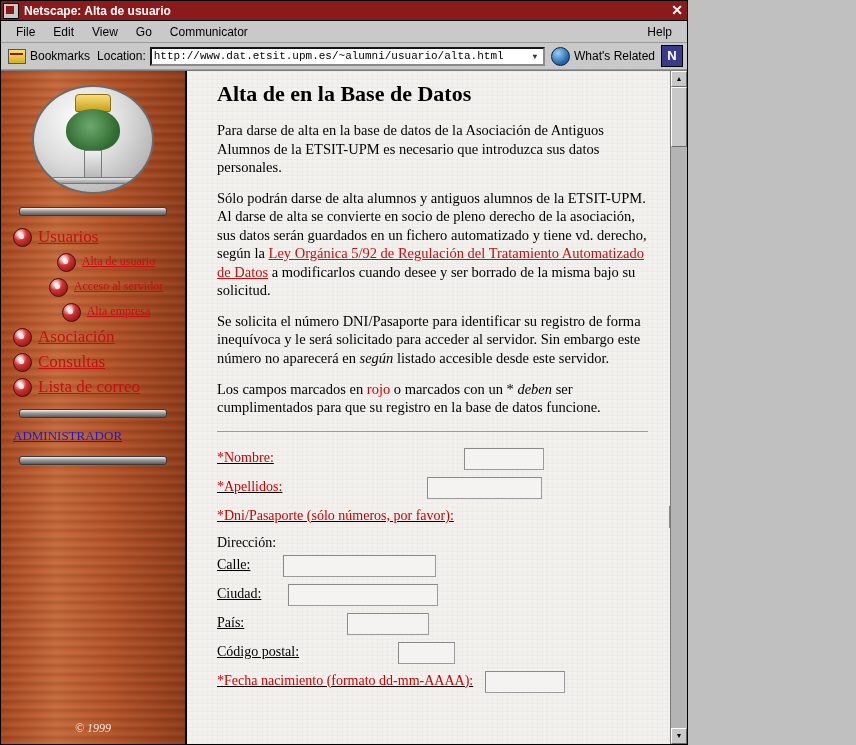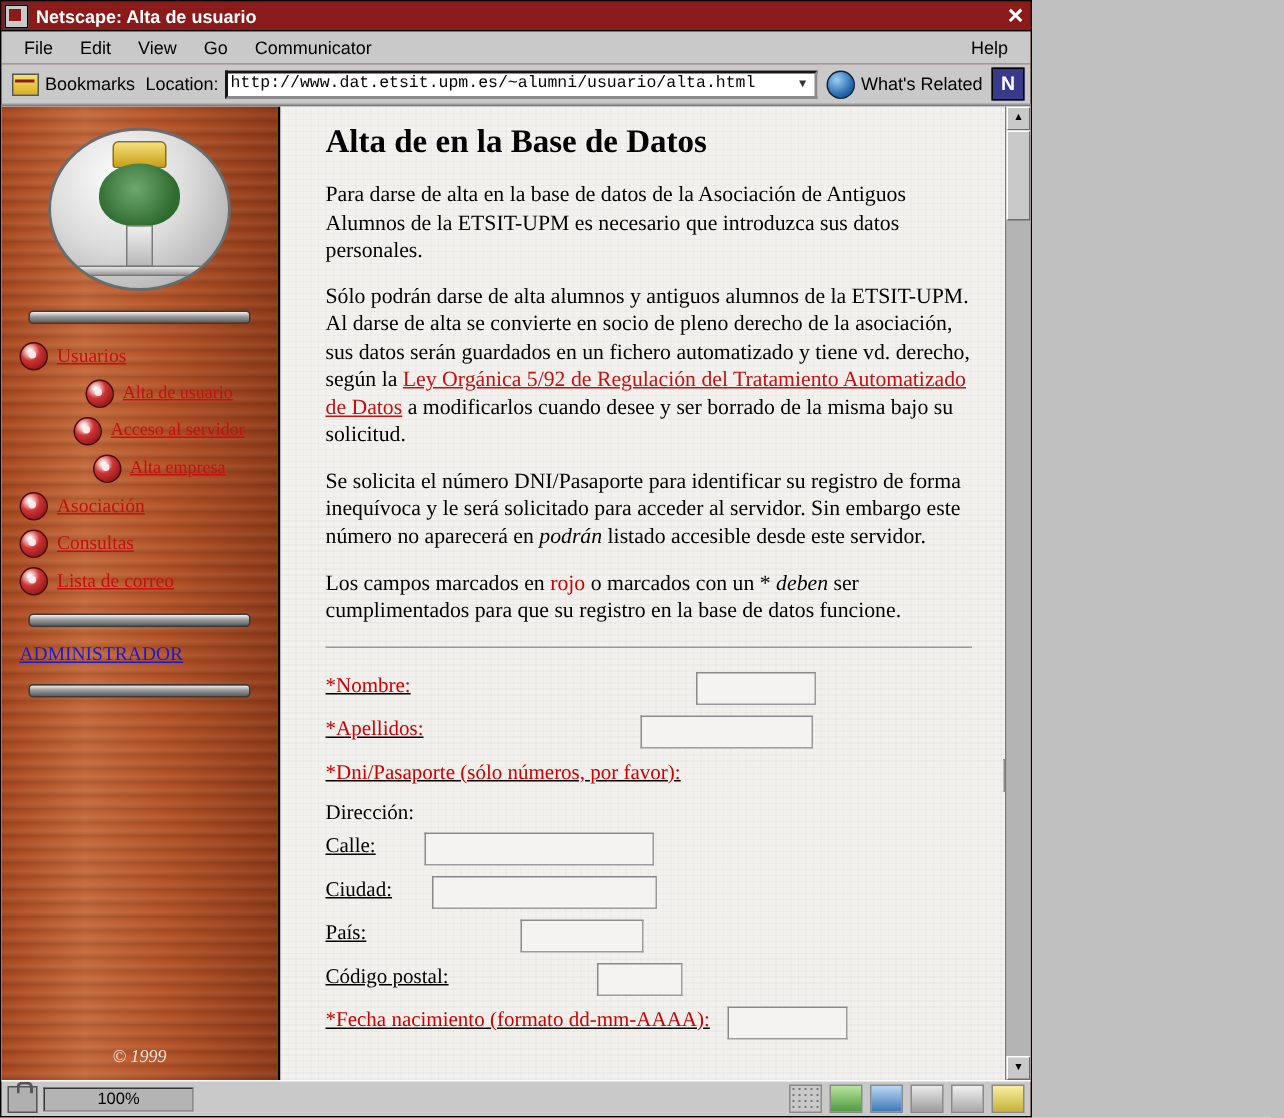--- a/index.html
+++ b/index.html
@@ -279,21 +279,21 @@
     background:#ffe9e9;
   }
   .bullet.green {
     background: radial-gradient(circle at 35% 30%, #ffffff 5%, #3fae3f 40%, #11600f 95%);
     border-color:#0b3f0a;
   }
   .bullet.green:after{ background:#e9ffe9; }
   .navlist a {
     color: #c41010;
     text-decoration: underline;
-    font-size: 13px;
+    font-size: 17px;
     line-height: 17px;
     font-family: "Liberation Serif", serif;
   }
   .navlist a.blue { color: #1a1ad0; }
   .navlist a.small { font-size: 12px; }
   .admin-line {
     padding-left: 12px;
     margin-top: -2px;
   }
   .admin-line a {
@@ -527,21 +527,21 @@
     <div class="page">
       <h1 class="page-title">Alta de en la Base de Datos</h1>
 
       <p>Para darse de alta en la base de datos de la Asociación de Antiguos Alumnos de la ETSIT-UPM es necesario que introduzca sus datos personales.</p>
 
       <p>
         <span>Sólo podrán darse de alta alumnos y antiguos alumnos de la ETSIT-UPM. Al darse de alta se convierte en socio de pleno derecho de la asociación, sus datos serán guardados en un fichero automatizado y tiene vd. derecho, según la </span><a href="#" class="inline">Ley Orgánica 5/92 de Regulación del Tratamiento Automatizado de Datos</a><span> a modificarlos cuando desee y ser borrado de la misma bajo su solicitud.</span>
       </p>
 
       <p>
-        <span>Se solicita el número DNI/Pasaporte para identificar su registro de forma inequívoca y le será solicitado para acceder al servidor. Sin embargo este número no aparecerá en </span><em>podrán</em><span> listado accesible desde este servidor.</span>
+        <span>Se solicita el número DNI/Pasaporte para identificar su registro de forma inequívoca y le será solicitado para acceder al servidor. Sin embargo este número no aparecerá en </span><em>según</em><span> listado accesible desde este servidor.</span>
       </p>
 
       <p>
         <span>Los campos marcados en </span><span class="red">rojo</span><span> o marcados con un * </span><em>deben</em><span> ser cumplimentados para que su registro en la base de datos funcione.</span>
       </p>
 
       <hr class="rule">
 
       <div class="frow">
         <span class="flabel req">*Nombre:</span>
@@ -588,27 +588,14 @@
 
     <div class="vscroll">
       <div class="sc-btn">▲</div>
       <div class="sc-track">
         <div class="sc-thumb"></div>
       </div>
       <div class="sc-btn">▼</div>
     </div>
   </div>
 
-  <div class="statusbar">
-    <div class="lock"></div>
-    <div class="progress-cell">100%</div>
-    <div class="status-flex"></div>
-    <div class="sb-icons">
-      <div class="sb-ic dots"></div>
-      <div class="sb-ic green"></div>
-      <div class="sb-ic blue"></div>
-      <div class="sb-ic gray"></div>
-      <div class="sb-ic print"></div>
-      <div class="sb-ic yellow"></div>
-    </div>
-  </div>
 
 </div>
 
 </body></html>

